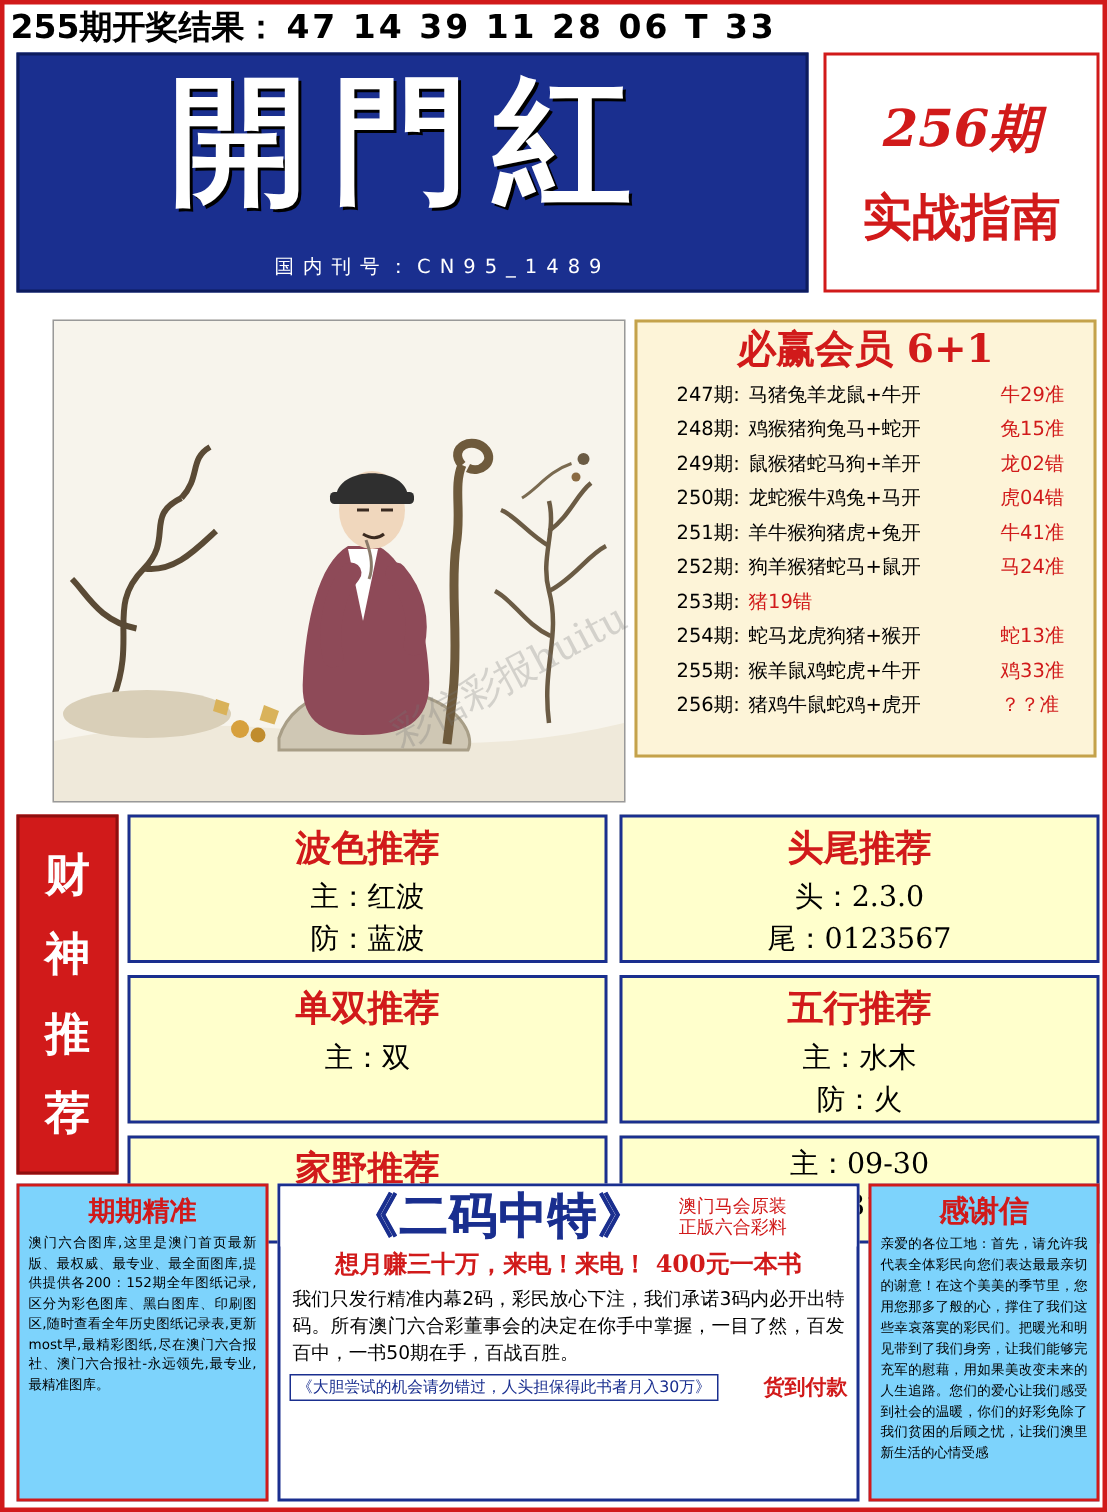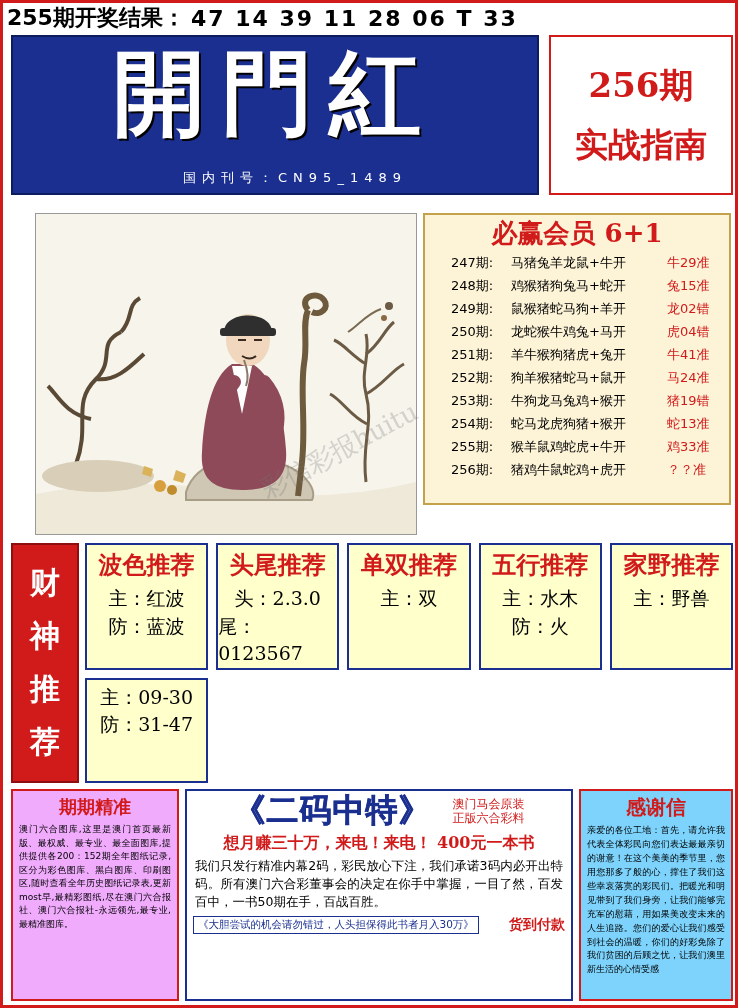--- a/index.html
+++ b/index.html
@@ -43,21 +43,21 @@
   .banner-sub{
     position:absolute;left:0;bottom:6px;width:100%;
     text-align:center;color:#ffffff;font-size:13px;letter-spacing:6px;margin-left:20px;
   }
   .issue-box{
     position:absolute;left:546px;top:32px;width:184px;height:160px;
     background:#fff;border:2px solid #d11a1a;box-sizing:border-box;
     display:flex;flex-direction:column;align-items:center;justify-content:center;
   }
   .issue-no{color:#d11a1a;font-size:34px;font-weight:bold;margin-bottom:14px;
-    font-family:"DejaVu Serif","Liberation Serif",serif;}
+    font-family:"DejaVu Serif","Liberation Serif",serif;font-style:italic;}
   .issue-guide{color:#d11a1a;font-size:33px;font-weight:bold;
     font-family:"DejaVu Serif","Liberation Serif",serif;}
   
   .pic{
     position:absolute;left:32px;top:210px;width:380px;height:320px;
     border:1px solid #999;background:#f6f3ea;overflow:hidden;
   }
   .pic svg{display:block;}
   
   .member{
@@ -67,56 +67,56 @@
   .member-head{
     height:36px;line-height:36px;text-align:center;
     color:#d11a1a;font-size:26px;font-weight:bold;
     font-family:"DejaVu Serif","Liberation Serif",serif;
   }
   .member-row{
     display:flex;align-items:center;height:23px;font-size:13px;color:#000;
     padding-left:26px;box-sizing:border-box;
   }
   .member-row .per{width:48px;}
-  .member-row .animals{flex:1;margin-left:12px;}
+  .member-row .animals{flex:1;}
   .member-row .res{color:#d11a1a;width:62px;text-align:left;}
   
   .rec-wrap{
     position:absolute;left:8px;top:540px;width:722px;height:240px;
   }
   .rec-left{
     position:absolute;left:0;top:0;width:68px;height:240px;
     background:#d11a1a;border:2px solid #8e0f0f;box-sizing:border-box;
     color:#fff;font-size:30px;font-weight:bold;text-align:center;
     font-family:"DejaVu Serif","Liberation Serif",serif;
     display:flex;flex-direction:column;justify-content:space-around;
     padding:12px 0;box-sizing:border-box;
   }
   .rec-grid{
     position:absolute;left:74px;top:0;width:648px;height:240px;
-    display:grid;grid-template-columns:1fr 1fr 1fr 1fr 1fr;grid-template-rows:1fr 1fr;
+    display:grid;grid-template-columns:1fr 1fr;grid-template-rows:1fr 1fr;
     gap:8px;
   }
   .rec-card{
     background:#ffffcc;border:2px solid #1a2f8f;box-sizing:border-box;
     display:flex;flex-direction:column;align-items:center;padding-top:4px;
   }
   .rec-title{
     color:#d11a1a;font-size:24px;font-weight:bold;margin-bottom:4px;
     font-family:"DejaVu Serif","Liberation Serif",serif;
   }
   .rec-line{font-size:19px;color:#000;line-height:1.45;
     font-family:"DejaVu Serif","Liberation Serif",serif;}
   
   .bottom{
     position:absolute;left:8px;top:786px;width:722px;height:212px;
     display:flex;gap:6px;
   }
   .bt-left{
-    width:168px;border:2px solid #d11a1a;box-sizing:border-box;background:#f0abfc;
+    width:168px;border:2px solid #d11a1a;box-sizing:border-box;background:#7dd3fc;
   }
   .bt-left-title{
     text-align:center;color:#d11a1a;font-size:18px;font-weight:bold;
     padding:4px 0 2px;
     font-family:"DejaVu Serif","Liberation Serif",serif;
   }
   .bt-left-body{
     font-size:9px;line-height:1.5;color:#000;padding:2px 6px;text-align:justify;
   }
   .bt-mid{
@@ -273,21 +273,20 @@
         <span class="animals">羊牛猴狗猪虎+兔开</span>
         <span class="res">牛41准</span>
       </div>
       <div class="member-row">
         <span class="per">252期:</span>
         <span class="animals">狗羊猴猪蛇马+鼠开</span>
         <span class="res">马24准</span>
       </div>
       <div class="member-row">
         <span class="per">253期:</span>
-        <span class="animals">牛狗龙马兔鸡+猴开</span>
         <span class="res">猪19错</span>
       </div>
       <div class="member-row">
         <span class="per">254期:</span>
         <span class="animals">蛇马龙虎狗猪+猴开</span>
         <span class="res">蛇13准</span>
       </div>
       <div class="member-row">
         <span class="per">255期:</span>
         <span class="animals">猴羊鼠鸡蛇虎+牛开</span>

